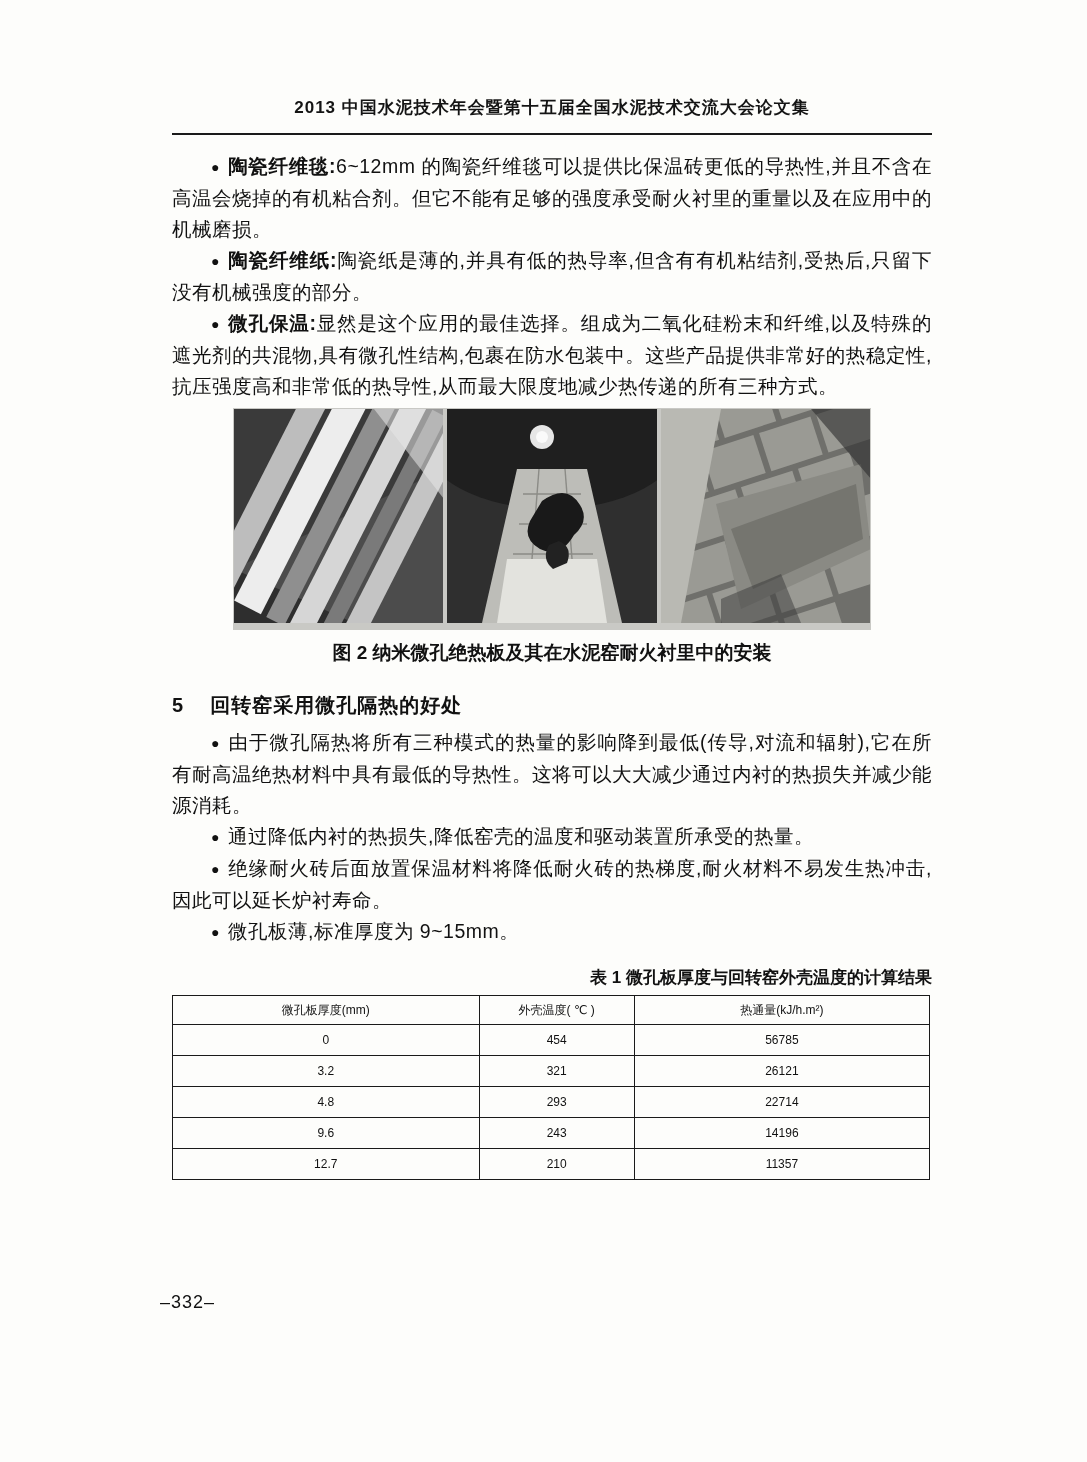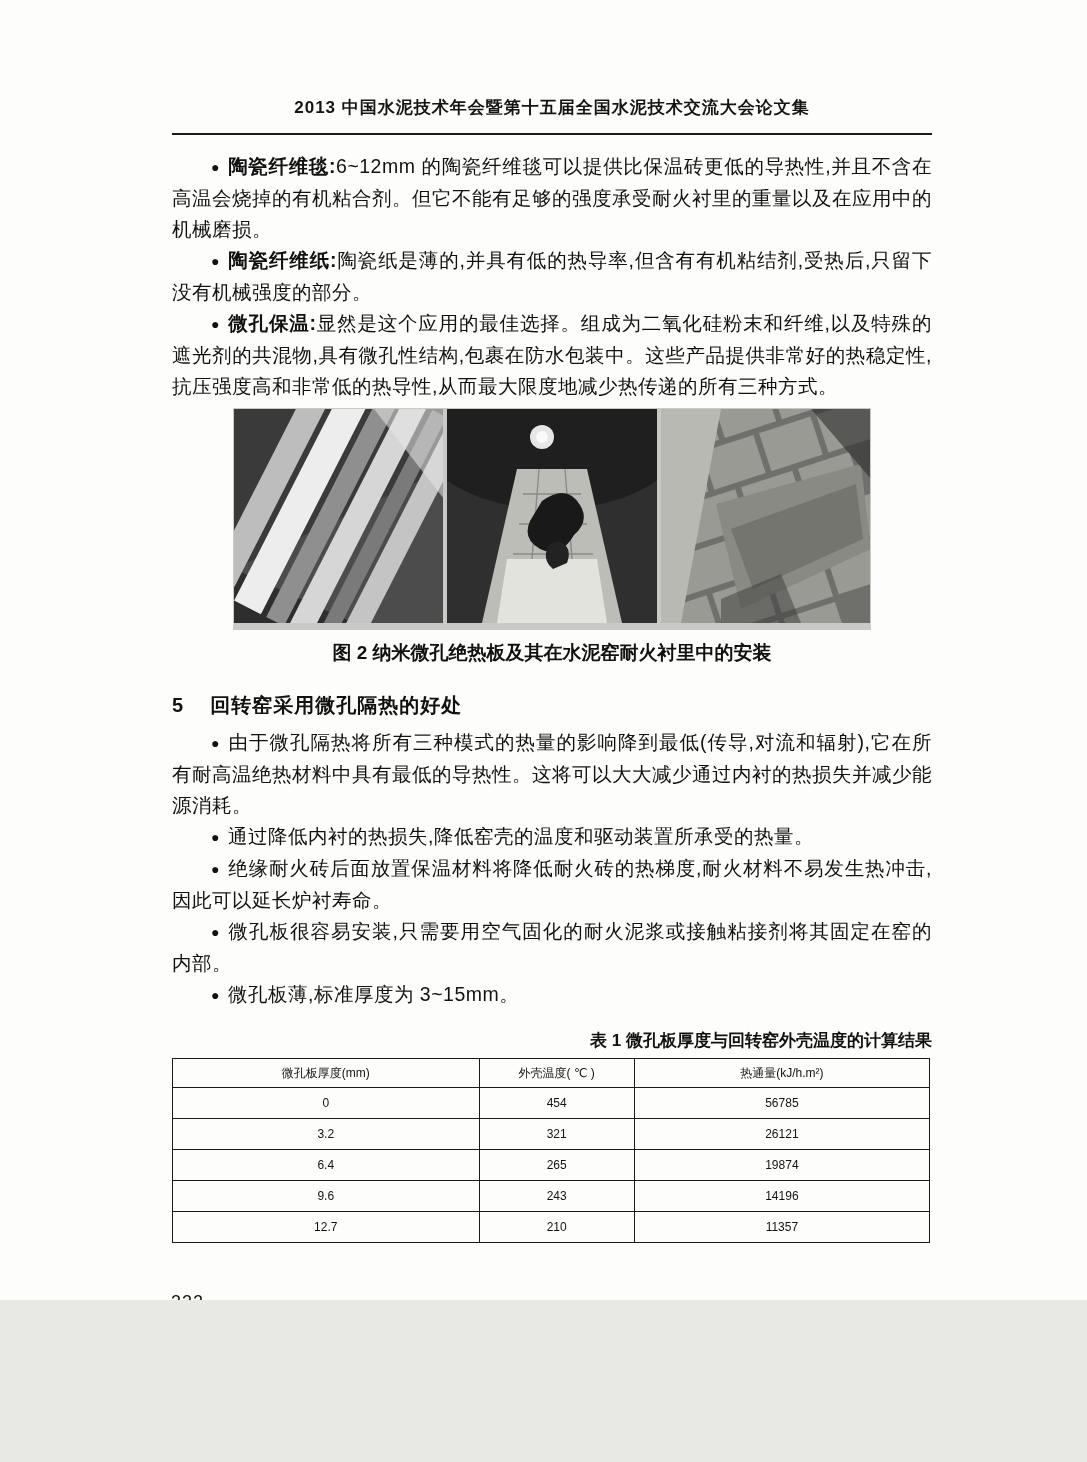--- a/index.html
+++ b/index.html
@@ -1,18 +1,18 @@
 <!DOCTYPE html>
 <html><head>
 <meta charset="utf-8">
 <style>
   html,body{margin:0;padding:0;background:#e8e8e4;}
   .page{
     position:relative;
-    width:1087px;height:1300px;
+    width:1087px;height:1462px;
     margin:0 auto;
     background:#fdfdfb;
     font-family:"Liberation Sans","DejaVu Sans",sans-serif;
     color:#111;
     overflow:hidden;
   }
   .content{
     position:absolute;
     left:172px;top:96px;
     width:760px;
@@ -195,22 +195,21 @@
       </div>
       <p class="fig-caption">图 2   纳米微孔绝热板及其在水泥窑耐火衬里中的安装</p>
     </div>
 
     <h2 class="section-heading"><span class="sec-num">5</span><span>回转窑采用微孔隔热的好处</span></h2>
 
     <div class="body-text" id="benefit-bullets">
         <p><span class="bullet">●</span><span>由于微孔隔热将所有三种模式的热量的影响降到最低(传导,对流和辐射),它在所有耐高温绝热材料中具有最低的导热性。这将可以大大减少通过内衬的热损失并减少能源消耗。</span></p>
         <p><span class="bullet">●</span><span>通过降低内衬的热损失,降低窑壳的温度和驱动装置所承受的热量。</span></p>
         <p><span class="bullet">●</span><span>绝缘耐火砖后面放置保温材料将降低耐火砖的热梯度,耐火材料不易发生热冲击,因此可以延长炉衬寿命。</span></p>
-        <p><span class="bullet">●</span><span>微孔板很容易安装,只需要用空气固化的耐火泥浆或接触粘接剂将其固定在窑的内部。</span></p>
-        <p><span class="bullet">●</span><span>微孔板薄,标准厚度为 3~15mm。</span></p>
+        <p><span class="bullet">●</span><span>微孔板薄,标准厚度为 9~15mm。</span></p>
       </div>
 
     <p class="table-title">表 1   微孔板厚度与回转窑外壳温度的计算结果</p>
     <table class="data">
       <colgroup>
           <col class="col-thickness">
           <col class="col-temp">
           <col class="col-flux">
         </colgroup>
       <thead>
@@ -225,23 +224,23 @@
             <td>0</td>
             <td>454</td>
             <td>56785</td>
           </tr>
           <tr>
             <td>3.2</td>
             <td>321</td>
             <td>26121</td>
           </tr>
           <tr>
-            <td>6.4</td>
-            <td>265</td>
-            <td>19874</td>
+            <td>4.8</td>
+            <td>293</td>
+            <td>22714</td>
           </tr>
           <tr>
             <td>9.6</td>
             <td>243</td>
             <td>14196</td>
           </tr>
           <tr>
             <td>12.7</td>
             <td>210</td>
             <td>11357</td>

